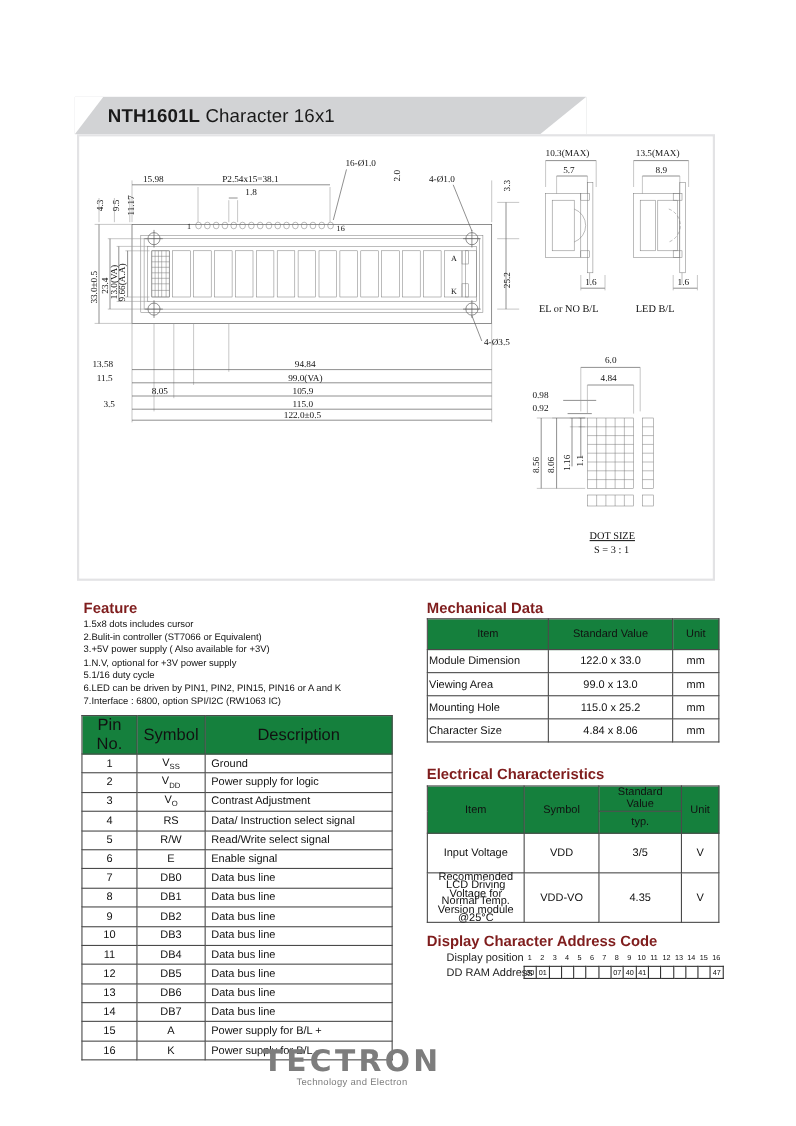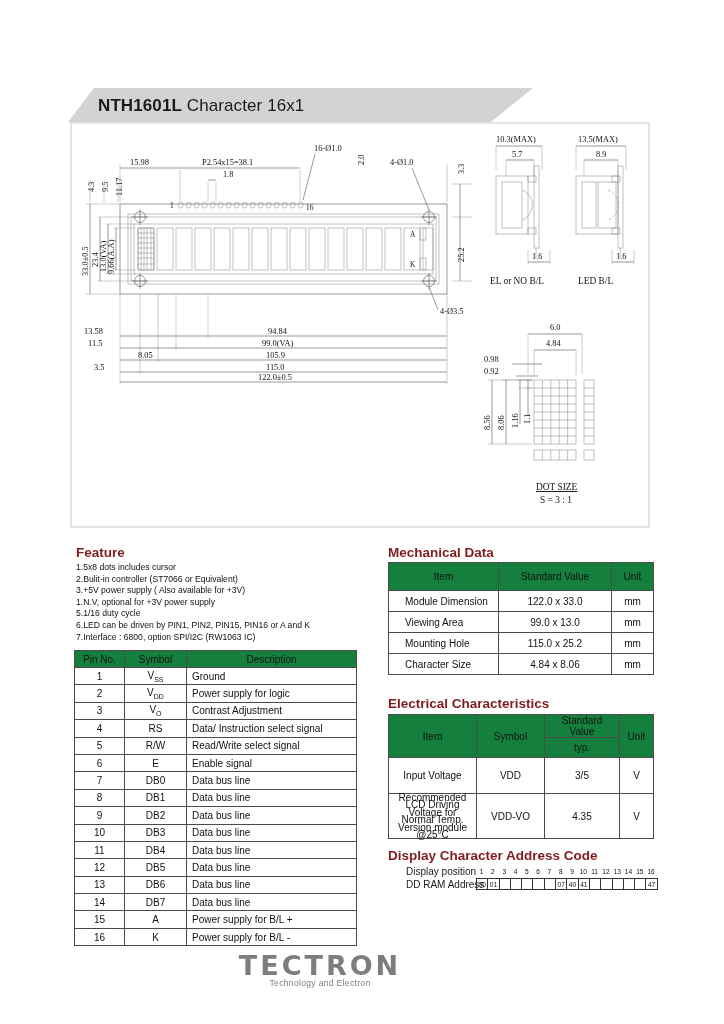--- a/index.html
+++ b/index.html
@@ -61,32 +61,32 @@
     border:1px solid #4a4a4a;
     font-weight:normal;
     font-size:10px;
     padding:0 4px;
     color:#111;
   }
   .tbl th{ background:#15803d; text-align:center; }
 
   
   #pin-table{ left:74px; top:650px; width:283px; }
-  #pin-table th{ height:17px; font-size:10px; }
+  #pin-table th{ height:17px; font-size:15px; }
   #pin-table td{ height:17.4px; }
   #pin-table td.c1{ width:50px; text-align:center; }
   #pin-table td.c2{ width:62px; text-align:center; }
   #pin-table td.c3{ text-align:left; padding-left:5px; }
   sub{ font-size:7px; }
 
   
   #mech-table{ left:388px; top:562px; width:266px; }
   #mech-table th{ height:28px; }
   #mech-table td{ height:21px; }
-  #mech-table td.m1{ width:110px; text-align:left; padding-left:16px; }
+  #mech-table td.m1{ width:110px; text-align:left; padding-left:1px; }
   #mech-table td.m2{ text-align:center; }
   #mech-table td.m3{ width:42px; text-align:center; }
 
   
   #elec-table{ left:388px; top:714px; width:266px; }
   #elec-table td{ text-align:center; }
   #elec-table th{ font-size:10px; }
   .e-item{ width:88px; }
   .e-sym{ width:68px; }
   .e-unit{ width:34px; }

